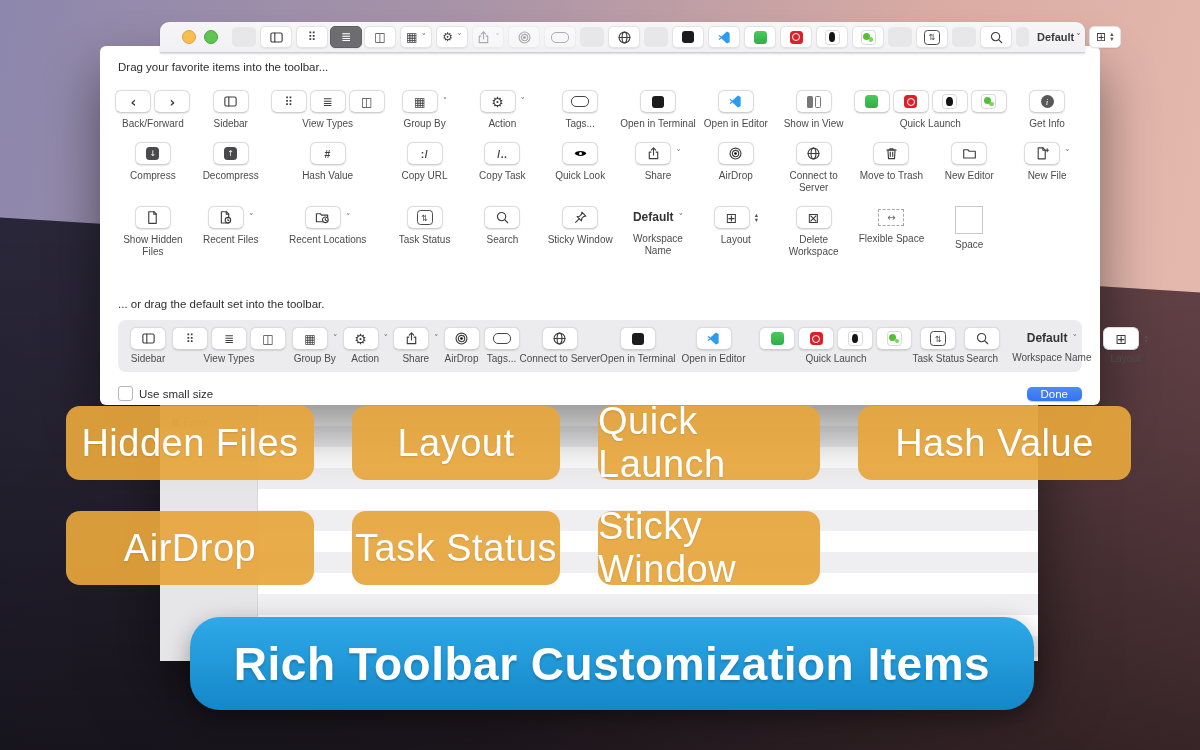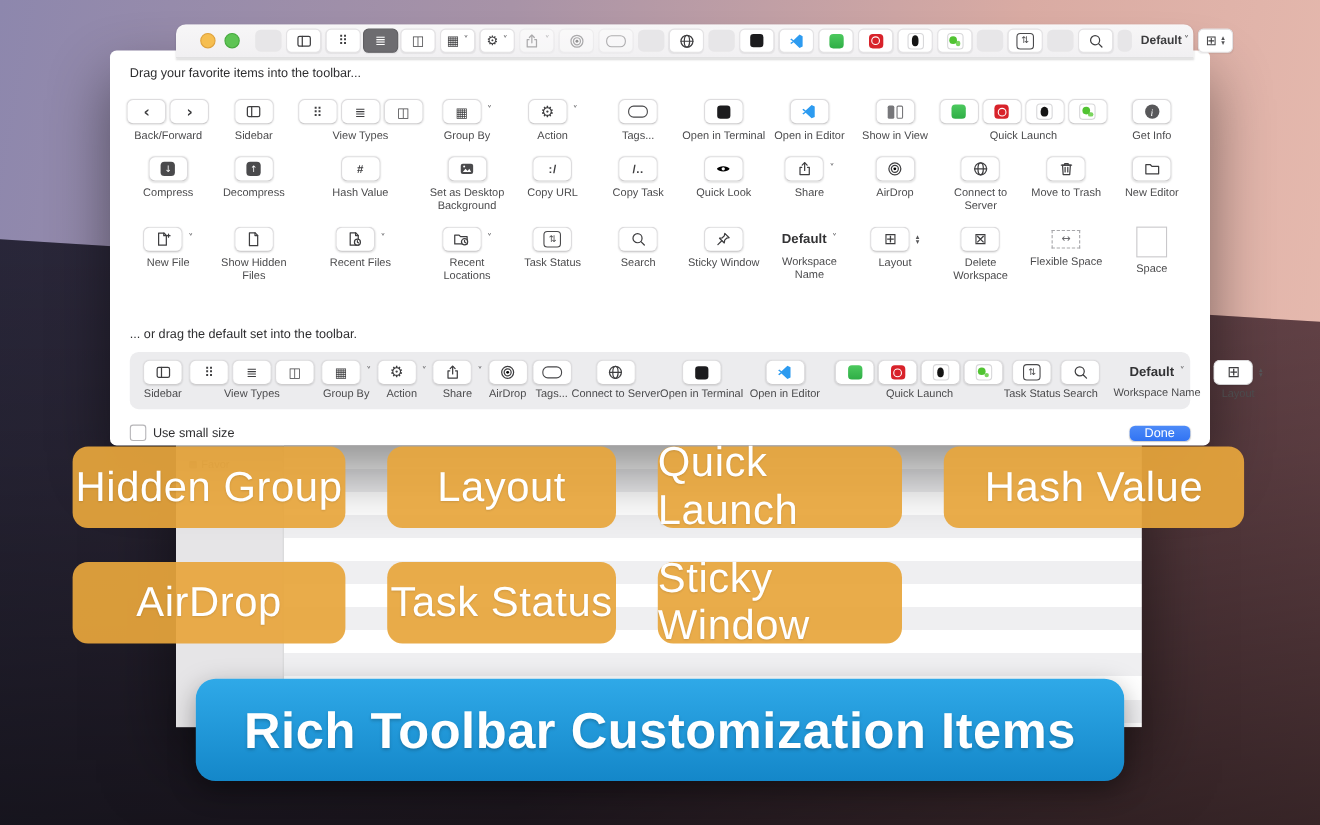--- a/index.html
+++ b/index.html
@@ -104,21 +104,21 @@
     border-radius:50% 50% 46% 46%;}
   .app-wechat{background:#fff;border:.5px solid #d8d8da;}
   .app-wechat::after{content:"";position:absolute;left:1.5px;top:2px;width:7px;height:7px;background:#51c332;border-radius:50%;}
   .app-wechat::before{content:"";position:absolute;right:1.5px;bottom:2px;width:4.5px;height:4.5px;background:#7ad45f;border-radius:50%;}
   
   .overlay{position:absolute;inset:0;z-index:10;pointer-events:none;}
   .olabels{position:absolute;left:66px;top:406px;display:grid;
     grid-template-columns:248px 208px 222px 273px;grid-auto-rows:74px;column-gap:38px;row-gap:31px;}
   .olabel{border-radius:14px;display:flex;align-items:center;justify-content:center;
     color:#fff;font-size:38px;font-weight:500;letter-spacing:.5px;text-shadow:0 1px 2px rgba(0,0,0,.12);}
-  .banner{position:absolute;left:178px;top:617px;width:844px;height:93px;border-radius:18px;
+  .banner{position:absolute;left:190px;top:617px;width:844px;height:93px;border-radius:30px;
     display:flex;align-items:center;justify-content:center;color:#fff;font-size:46px;font-weight:600;
     letter-spacing:.5px;text-shadow:0 2px 3px rgba(0,0,0,.2);box-shadow:0 8px 24px rgba(0,0,0,.35);}
   .defs{position:absolute;width:0;height:0;overflow:hidden;}
 </style>
 </head>
 <body>
 
 <svg class="defs" xmlns="http://www.w3.org/2000/svg">
   <symbol id="s-sidebar" viewBox="0 0 16 16">
       <rect x="2" y="3.2" width="12" height="9.6" rx="1.6"></rect>
@@ -435,30 +435,20 @@
         <div class="prow">
           <span class="ibtn">
             <span class="icotxt">#</span>
           </span>
         </div>
         <div class="ilabel">Hash Value</div>
       </div>
       <div class="pcell">
         <div class="prow">
           <span class="ibtn">
-            <svg class="ic">
-              <use href="#s-image"></use>
-            </svg>
-          </span>
-        </div>
-        <div class="ilabel">Set as Desktop Background</div>
-      </div>
-      <div class="pcell">
-        <div class="prow">
-          <span class="ibtn">
             <span class="icotxt">:/</span>
           </span>
         </div>
         <div class="ilabel">Copy URL</div>
       </div>
       <div class="pcell">
         <div class="prow">
           <span class="ibtn">
             <span class="icotxt">/..</span>
           </span>
@@ -795,21 +785,21 @@
     <div class="chkwrap">
       <span class="chk"></span>
       <span class="chklabel">Use small size</span>
     </div>
     <button class="donebtn">Done</button>
   </div>
 </div>
 
 <div class="overlay">
   <div class="olabels">
-      <div class="olabel" style="background: rgba(231, 166, 60, 0.93);">Hidden Group</div>
+      <div class="olabel" style="background: rgba(231, 166, 60, 0.93);">Hidden Files</div>
       <div class="olabel" style="background: rgba(231, 166, 60, 0.93);">Layout</div>
       <div class="olabel" style="background: rgba(231, 166, 60, 0.93);">Quick Launch</div>
       <div class="olabel" style="background: rgba(231, 166, 60, 0.93);">Hash Value</div>
       <div class="olabel" style="background: rgba(231, 166, 60, 0.93);">AirDrop</div>
       <div class="olabel" style="background: rgba(231, 166, 60, 0.93);">Task Status</div>
       <div class="olabel" style="background: rgba(231, 166, 60, 0.93);">Sticky Window</div>
     </div>
   <div class="banner" style="background: linear-gradient(rgb(47, 169, 232), rgb(20, 135, 201));">Rich Toolbar Customization Items</div>
 </div>
 

